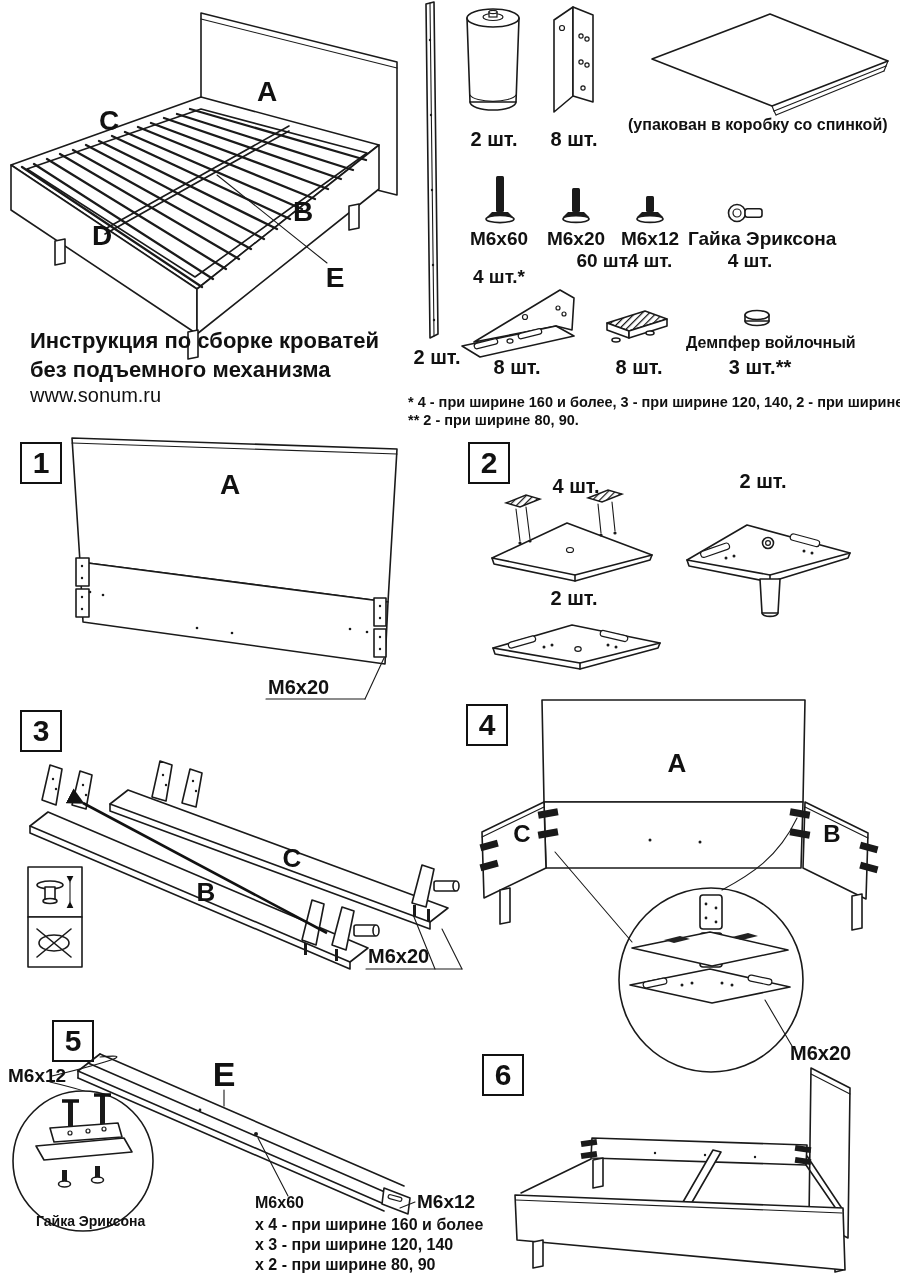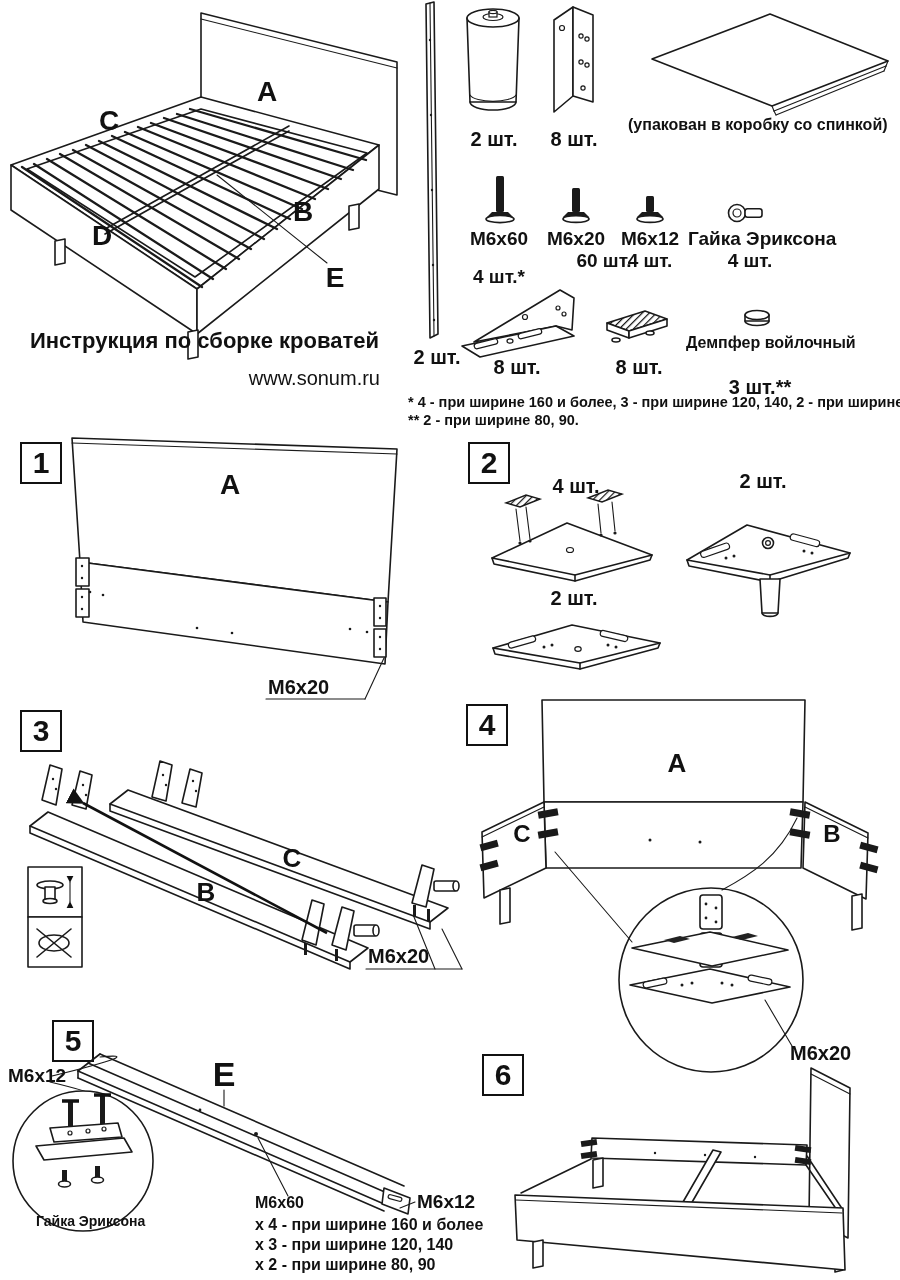--- a/index.html
+++ b/index.html
@@ -6,21 +6,21 @@
   #page{position:relative;width:900px;height:1280px;background:#ffffff;
         font-family:"Liberation Sans",sans-serif;color:#111;overflow:hidden;margin:0 auto}
   .abs{position:absolute}
   .qty{font-weight:bold;font-size:20px;text-align:center;white-space:nowrap}
   .plabel{font-weight:bold;font-size:19px;text-align:center;white-space:nowrap}
   .covertxt{font-weight:bold;font-size:16px;line-height:21px;white-space:nowrap}
   .fnote{font-weight:bold;font-size:14.5px;line-height:18px;white-space:nowrap}
   .stepnum{width:38px;height:38px;border:2.5px solid #111;display:flex;align-items:center;
            justify-content:center;font-size:30px;font-weight:bold;background:#fff;box-sizing:content-box}
   .title{font-weight:bold;font-size:22px;line-height:29px;text-align:left}
-  .site{font-size:20px;text-align:right;margin-top:12px}
+  .site{font-size:20px;text-align:left;margin-top:0}
   svg{position:absolute;overflow:visible}
   svg text{font-family:"Liberation Sans",sans-serif;font-weight:bold;fill:#111}
   .t34{font-size:34px}.t28{font-size:28px}.t26{font-size:26px}.t24{font-size:24px}
   .t20{font-size:20px}.t19{font-size:19px}.t16{font-size:16px}.t14{font-size:14px}
   .s{fill:#fff;stroke:#1a1a1a;stroke-width:1.6;stroke-linejoin:round}
   .l{fill:none;stroke:#1a1a1a;stroke-width:1.6;stroke-linecap:round;stroke-linejoin:round}
   .lt{fill:none;stroke:#1a1a1a;stroke-width:1.1;stroke-linecap:round}
   .d{fill:#1a1a1a;stroke:none}
   .hole{fill:#fff;stroke:#1a1a1a;stroke-width:1.2}
 </style>
@@ -68,20 +68,21 @@
     <line class="lt" x1="322" y1="258" x2="212" y2="170"></line>
     <text class="t28" x="262" y="96" text-anchor="middle">A</text>
     <text class="t28" x="104" y="125" text-anchor="middle">C</text>
     <text class="t28" x="97" y="240" text-anchor="middle">D</text>
     <text class="t28" x="298" y="216" text-anchor="middle">B</text>
     <text class="t28" x="330" y="282" text-anchor="middle">E</text>
   </svg>
 
   <div class="abs" style="left:30px;top:326px;width:350px">
     <div class="title">Инструкция по сборке кроватей</div>
+    <div class="title">без подъемного механизма</div>
     <div class="site">www.sonum.ru</div>
   </div>
 
   <svg style="left:413px;top:0px" width="40" height="342" viewBox="0 0 40 342">
     <polygon class="s" points="13,4 21,2 25,334 17,338"></polygon>
     <line class="lt" x1="17" y1="3" x2="21" y2="336"></line>
     <circle class="d" cx="17" cy="40" r="1.2"></circle>
       <circle class="d" cx="18" cy="115" r="1.2"></circle>
     <circle class="d" cx="19" cy="190" r="1.2"></circle>
       <circle class="d" cx="20" cy="265" r="1.2"></circle>
@@ -177,21 +178,21 @@
     <ellipse class="s" cx="46" cy="25" rx="4" ry="2"></ellipse>
   </svg>
   <div class="abs qty" style="left:606px;top:356px;width:66px">8 шт.</div>
 
   <svg style="left:736px;top:308px" width="42" height="22" viewBox="0 0 42 22">
     <polygon class="s" points="9,7 33,7 33,13 9,13"></polygon>
     <ellipse class="s" cx="21" cy="7" rx="12" ry="4.5"></ellipse>
     <path class="l" d="M9,13 A12,4.5 0 0 0 33,13"></path>
   </svg>
   <div class="abs covertxt" style="left:686px;top:332px;width:150px;text-align:center">Демпфер войлочный</div>
-  <div class="abs qty" style="left:710px;top:376px;width:100px">3 шт.**</div>
+  <div class="abs qty" style="left:710px;top:356px;width:100px">3 шт.**</div>
 
   <div class="abs fnote" style="left:408px;top:393px">
     <div>* 4 - при ширине 160 и более, 3 - при ширине 120, 140, 2 - при ширине 80, 90.</div>
     <div>** 2 - при ширине 80, 90.</div>
   </div>
 
   <div class="abs stepnum" style="left:20px;top:442px">1</div>
   <svg style="left:60px;top:432px" width="390" height="268" viewBox="0 0 390 268">
     <polygon class="s" points="12,6 337,17 328,170 20,130"></polygon>
     <polygon class="s" points="20,130 328,170 325,232 23,190"></polygon>

